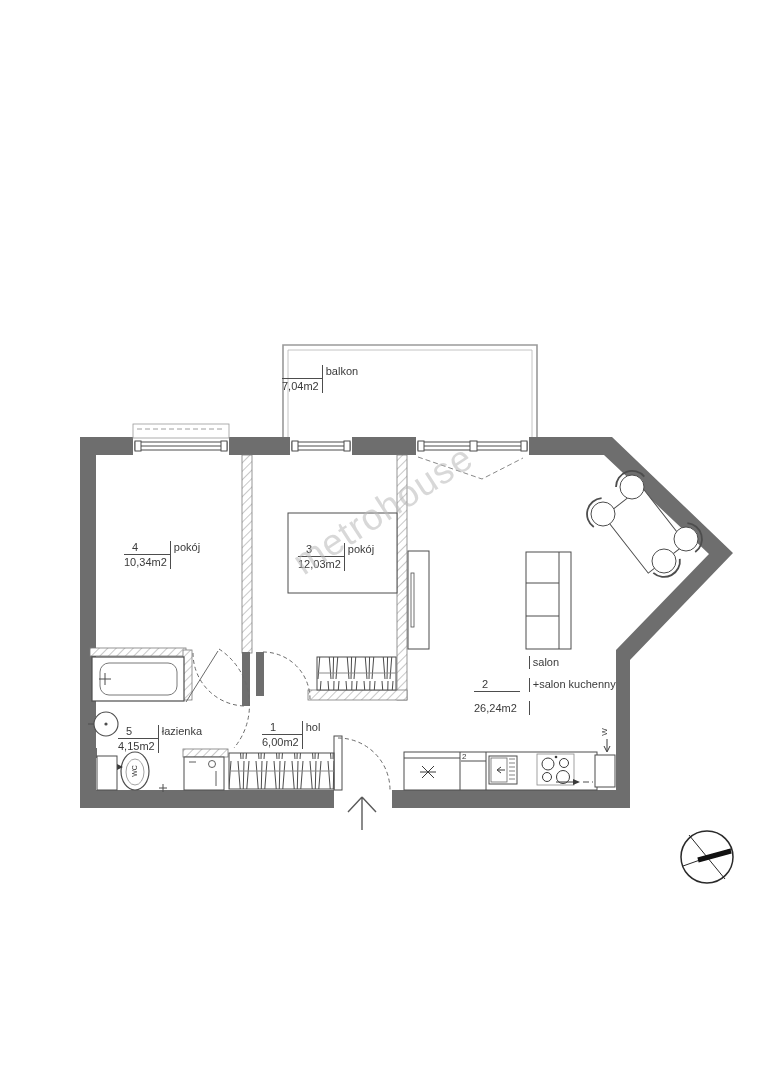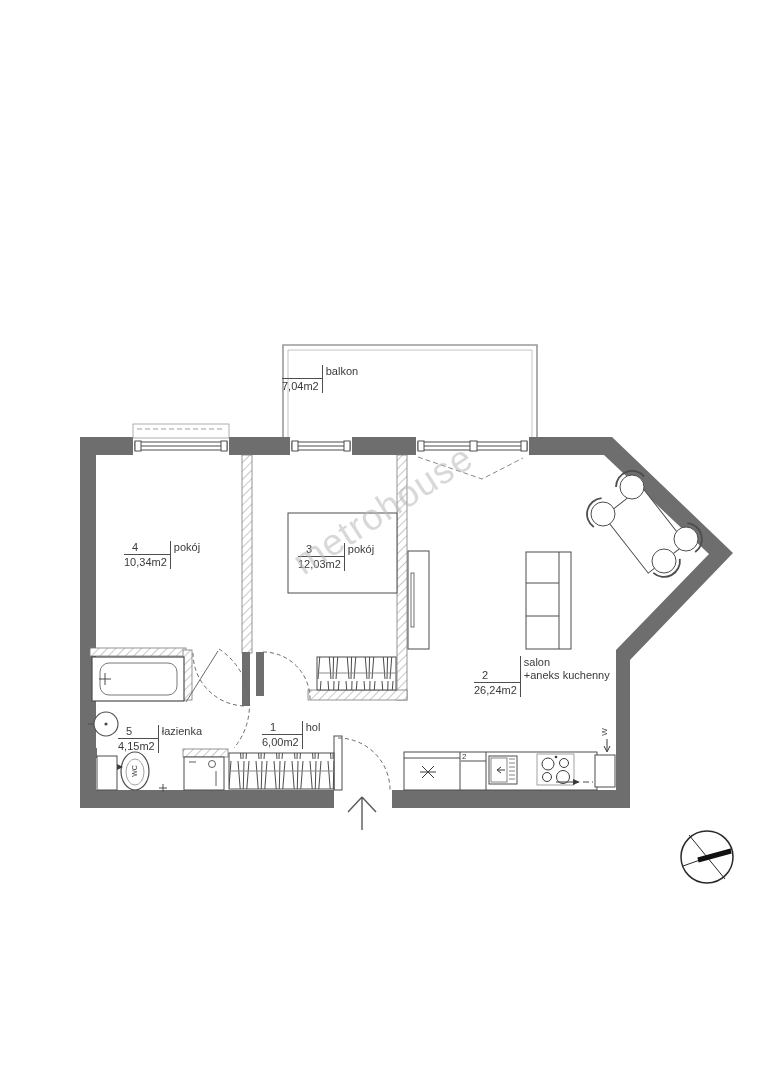--- a/index.html
+++ b/index.html
@@ -215,25 +215,25 @@
     <span class="rl-c2"></span>
   </div>
 
   <div class="room-label" style="left:298px;top:543px;">
     <span class="rl-c1 rl-num">3</span>
     <span class="rl-c2">pokój</span>
     <span class="rl-c1 rl-area">12,03m2</span>
     <span class="rl-c2"></span>
   </div>
 
-  <div class="room-label" style="left:474px;top:656px;">
+  <div class="room-label" style="left:474px;top:656px;gap:9px;">
     <span class="rl-c1"></span>
     <span class="rl-c2">salon</span>
     <span class="rl-c1 rl-num">2</span>
-    <span class="rl-c2">+aneks kuchenny</span>
+    <span class="rl-c2">+salon kuchenny</span>
     <span class="rl-c1 rl-area">26,24m2</span>
     <span class="rl-c2"></span>
   </div>
 
   <div class="room-label" style="left:118px;top:725px;">
     <span class="rl-c1 rl-num">5</span>
     <span class="rl-c2">łazienka</span>
     <span class="rl-c1 rl-area">4,15m2</span>
     <span class="rl-c2"></span>
   </div>

